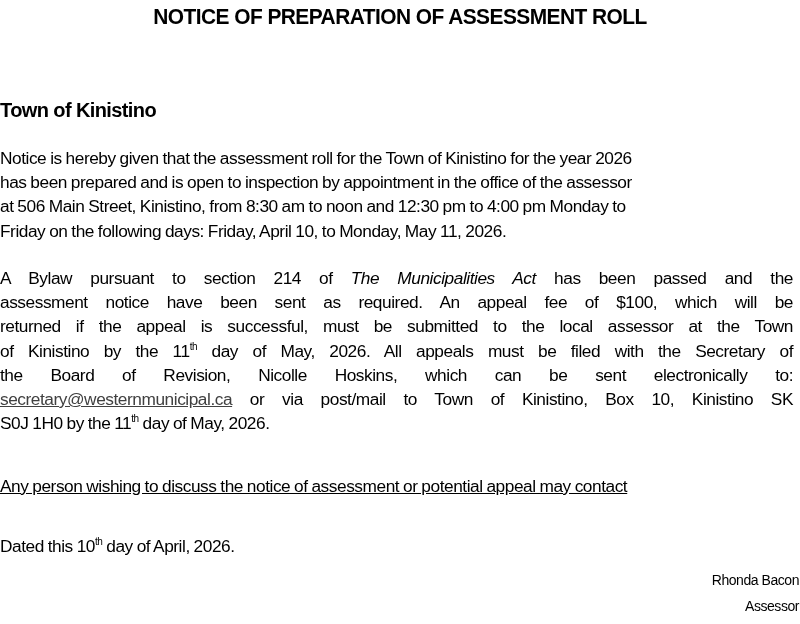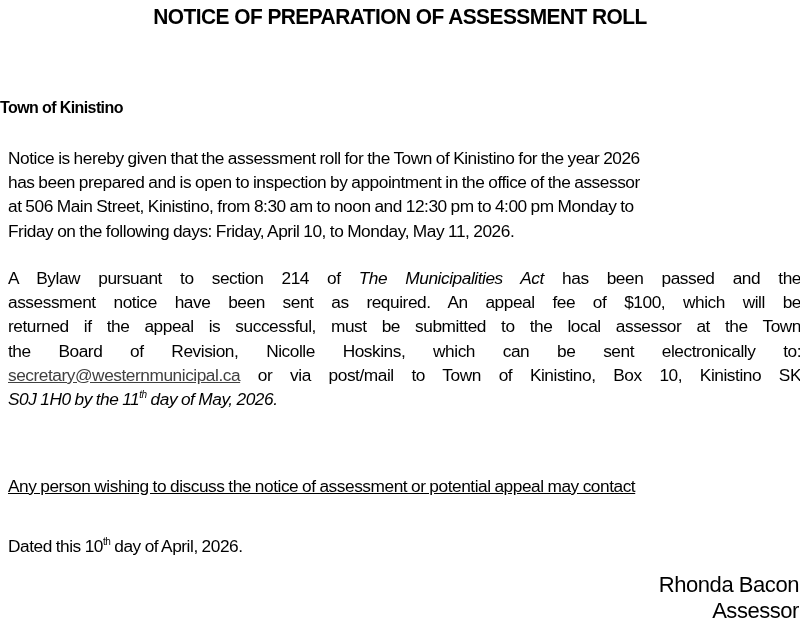--- a/index.html
+++ b/index.html
@@ -1,30 +1,30 @@
 <!DOCTYPE html>
 <html><head>
   <meta charset="utf-8">
   <style>
     html, body { margin: 0; padding: 0; background: #ffffff; }
     body { width: 800px; height: 624px; overflow: hidden; position: relative; font-family: "Liberation Sans", sans-serif; color: #000; }
     .doc { position: absolute; left: 0; top: 0; width: 800px; }
     .title { position: absolute; top: 4px; left: 0; width: 800px; text-align: center; font-weight: bold; font-size: 22.5px; letter-spacing: -0.6px; transform: scaleX(0.93); transform-origin: center; }
-    .town { position: absolute; top: 99px; left: 0; font-weight: bold; font-size: 16px; letter-spacing: -0.6px; text-align: center; }
-    .p { position: absolute; left: 8px; width: 793px; font-size: 17.3px; line-height: 24.2px; letter-spacing: -0.45px; word-spacing: -0.5px; }
+    .town { position: absolute; top: 99px; left: 0; font-weight: bold; font-size: 20px; letter-spacing: -0.6px; text-align: center; }
+    .p { position: absolute; left: 0; width: 793px; font-size: 17.3px; line-height: 24.2px; letter-spacing: -0.45px; word-spacing: -0.5px; }
     .p1 { top: 146px; }
     .p2 { top: 266px; text-align: justify; }
     .p3 { top: 474px; text-decoration: underline; }
     .p4 { top: 534px; }
     .line { display: block; white-space: nowrap; }
     .justify-line { display: block; text-align: justify; text-align-last: justify; white-space: normal; }
-    .last-line { display: block; white-space: nowrap; font-style: italic; }
+    .last-line { display: block; white-space: nowrap; }
     sup { font-size: 10px; vertical-align: 7px; line-height: 0; }
     a.email { color: #404040; text-decoration: underline; }
-    .sig { position: absolute; right: 1px; text-align: right; font-size: 22px; letter-spacing: -0.45px; margin-left: 48px; }
+    .sig { position: absolute; right: 1px; text-align: right; font-size: 14px; letter-spacing: -0.45px; margin-left: 48px; }
     .sig1 { top: 572px; }
     .sig2 { top: 598px; }
   </style>
 </head>
 <body>
 
 <div class="doc">
   <div class="title">NOTICE OF PREPARATION OF ASSESSMENT ROLL</div>
   <div class="town">Town of Kinistino</div>
 
@@ -32,20 +32,21 @@
     <span class="line">Notice is hereby given that the assessment roll for the Town of Kinistino for the year 2026</span>
     <span class="line">has been prepared and is open to inspection by appointment in the office of the assessor</span>
     <span class="line">at 506 Main Street, Kinistino, from 8:30 am to noon and 12:30 pm to 4:00 pm Monday to</span>
     <span class="line">Friday on the following days:  Friday, April 10, to Monday, May 11, 2026.</span>
   </div>
 
   <div class="p p2">
     <span class="justify-line"><span>A Bylaw pursuant to section 214 of </span><i>The Municipalities Act</i><span> has been passed and the</span></span>
     <span class="justify-line">assessment notice have been sent as required. An appeal fee of $100, which will be</span>
     <span class="justify-line">returned if the appeal is successful, must be submitted to the local assessor at the Town</span>
+    <span class="justify-line"><span>of Kinistino by the 11</span><sup>th</sup><span> day of May, 2026. All appeals must be filed with the Secretary of</span></span>
     <span class="justify-line">the Board of Revision, Nicolle Hoskins, which can be sent electronically to:</span>
     <span class="justify-line"><a class="email" href="#">secretary@westernmunicipal.ca</a><span> or via post/mail to Town of Kinistino, Box 10, Kinistino SK</span></span>
     <span class="last-line"><span>S0J 1H0 by the 11</span><sup>th</sup><span> day of May, 2026.</span></span>
   </div>
 
   <div class="p p3">
     <span class="line">Any person wishing to discuss the notice of assessment or potential appeal may contact</span>
   </div>
 
   <div class="p p4">

